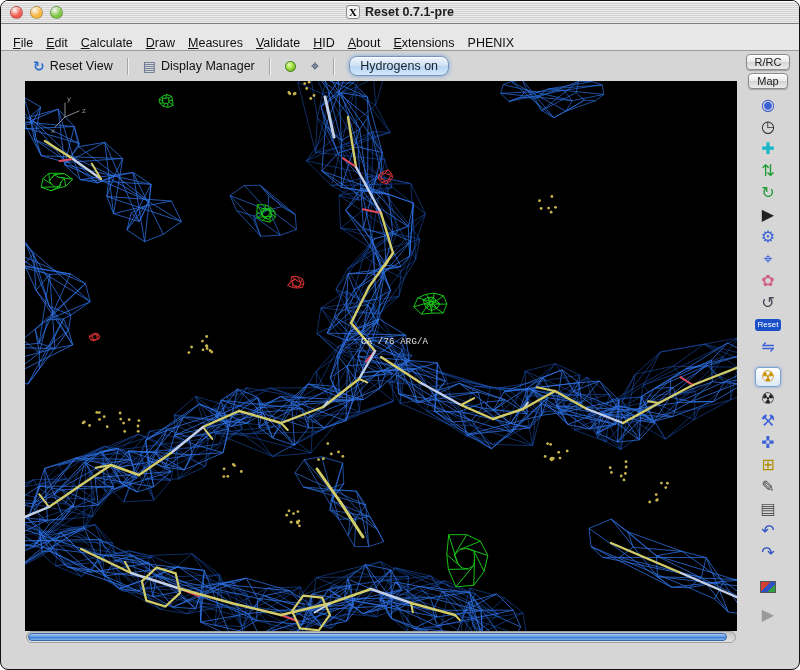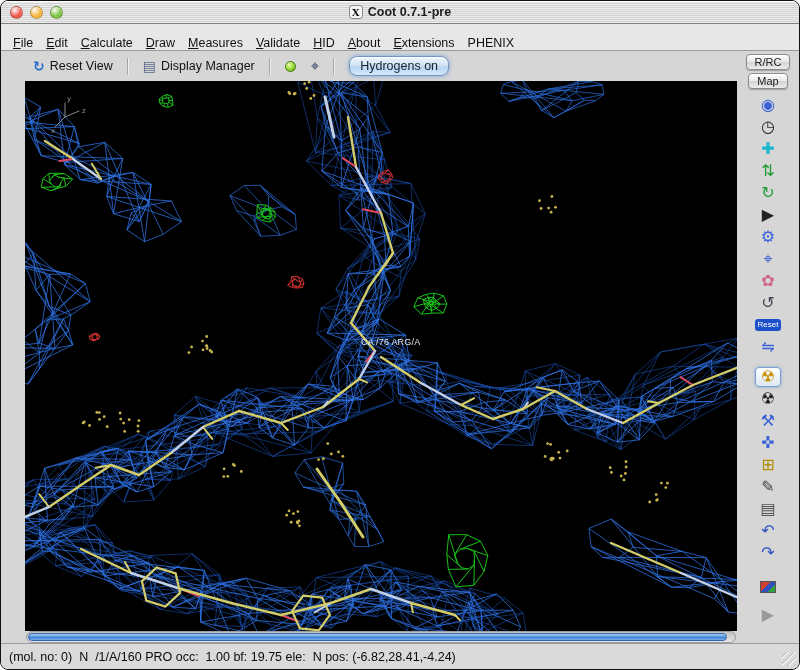--- a/index.html
+++ b/index.html
@@ -38,21 +38,21 @@
           background:radial-gradient(circle at 35% 30%, #eaffb0, #8fd22a 60%, #4f9a12);
           border:1px solid #3c7a0e; display:inline-block; }
   .sep { width:0; height:17px; border-left:1px solid #a6a6a6; border-right:1px solid #f0f0f0; margin:0 3px; }
   .aqua { margin-left:4px; padding:2px 10px; border-radius:8px; border:1px solid #7693bd;
           background:linear-gradient(#f0f6fc,#d2e3f5 45%,#b9d5f1 55%,#d2e8fb);
           box-shadow:0 0 4px rgba(100,155,220,.85), inset 0 1px 0 #fff;
           font-family:"Liberation Sans",sans-serif; font-size:12.5px; color:#16222e; cursor:default; }
   
   .canvas { width:712px; height:550px; background:#000; position:relative; overflow:hidden; }
   .atom-label { position:absolute; left:336px; top:256px; color:#e6e6e6; font-size:9px;
-                font-family:Liberation Sans, sans-serif; letter-spacing:.2px; }
+                font-family:Liberation Mono, monospace; letter-spacing:.2px; }
   .hscroll { height:12px; margin:0 1px; border:1px solid #9e9e9e; border-radius:6px;
              background:linear-gradient(#c2c2c2,#e4e4e4); display:flex; align-items:center; padding:1px; }
   .hscroll .thumb { height:8px; width:99%; border-radius:4px;
              background:linear-gradient(#a9cdf2,#5f9ae0 45%,#3f7fd6 55%,#7db2ea); border:1px solid #3568b0; }
   
   .right-col { width:62px; background:#d6d6d6; display:flex; flex-direction:column; align-items:center;
                padding-top:3px; gap:3px; }
   .mac-btn { padding:1px 8px; border-radius:4px; border:1px solid #8b8b8b;
              background:linear-gradient(#ffffff,#e8e8e8 50%,#d4d4d4 52%,#ececec);
              box-shadow:0 1px 1px rgba(0,0,0,.25), inset 0 1px 0 #fff;
@@ -78,21 +78,21 @@
 <div class="window">
 
   <div class="titlebar">
     <div class="lights">
       <span class="light" id="light-close" style="background: radial-gradient(circle at 35% 30%, rgba(255, 255, 255, 0.85), rgb(240, 91, 78) 55%, rgb(240, 91, 78));"></span>
       <span class="light" id="light-min" style="background: radial-gradient(circle at 35% 30%, rgba(255, 255, 255, 0.85), rgb(246, 183, 62) 55%, rgb(246, 183, 62));"></span>
       <span class="light" id="light-zoom" style="background: radial-gradient(circle at 35% 30%, rgba(255, 255, 255, 0.85), rgb(126, 197, 68) 55%, rgb(126, 197, 68));"></span>
     </div>
     <div class="title">
       <span class="x11">X</span>
-      <span>Coot 0.7.1-pre</span>
+      <span>Reset 0.7.1-pre</span>
     </div>
   </div>
 
   <nav class="menubar" id="menubar">
       <span class="menu-item"><u>F</u>ile</span>
       <span class="menu-item"><u>E</u>dit</span>
       <span class="menu-item"><u>C</u>alculate</span>
       <span class="menu-item"><u>D</u>raw</span>
       <span class="menu-item"><u>M</u>easures</span>
       <span class="menu-item"><u>V</u>alidate</span>
@@ -361,18 +361,14 @@
           <span class="rt-item" style="color: rgb(42, 79, 192);">↶</span>
           <span class="rt-item" style="color: rgb(42, 79, 192);">↷</span>
           <span class="rt-item" style="margin-top: 12px;">
             <span class="swatch"></span>
           </span>
           <span class="rt-item" style="margin-top: 6px; color: rgb(154, 154, 154);">▶</span>
         </div>
     </div>
   </div>
 
-  <div class="statusbar">
-    <span>(mol. no: 0)  N  /1/A/160 PRO occ:  1.00 bf: 19.75 ele:  N pos: (-6.82,28.41,-4.24)</span>
-    <span class="grip"></span>
-  </div>
 
 </div>
 
 </body></html>

